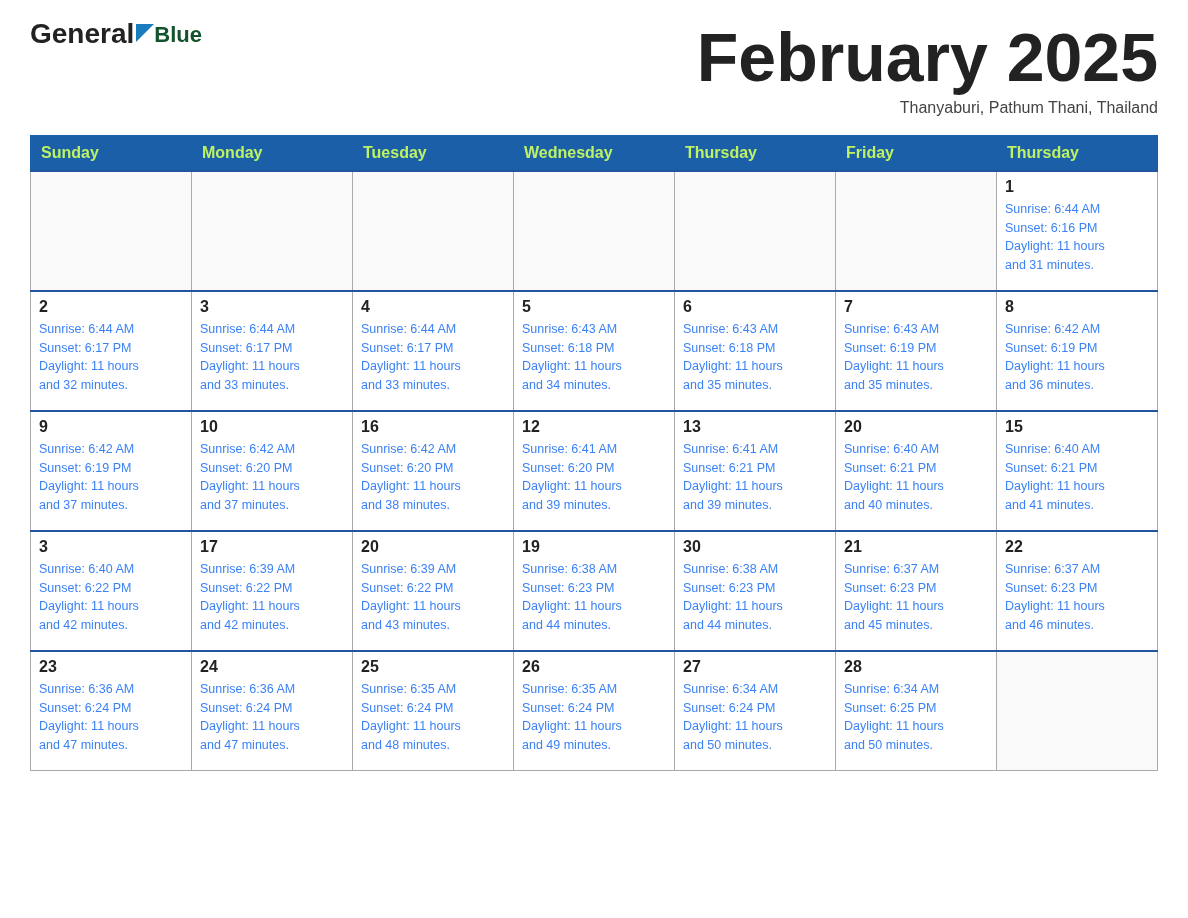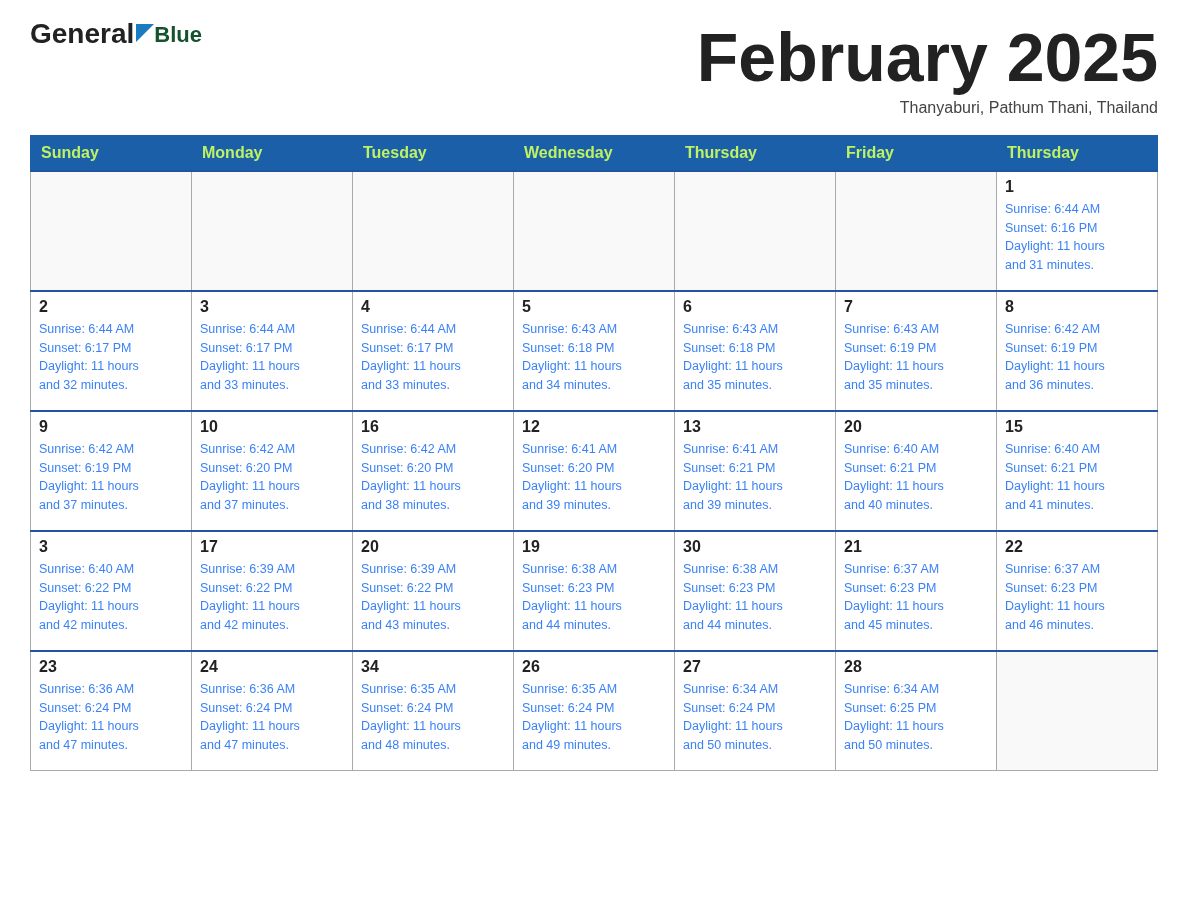--- a/index.html
+++ b/index.html
@@ -226,21 +226,21 @@
       <tr>
         <td>
           <span class="day-number">23</span>
           <div class="day-info">Sunrise: 6:36 AM<br>Sunset: 6:24 PM<br>Daylight: 11 hours<br>and 47 minutes.</div>
         </td>
         <td>
           <span class="day-number">24</span>
           <div class="day-info">Sunrise: 6:36 AM<br>Sunset: 6:24 PM<br>Daylight: 11 hours<br>and 47 minutes.</div>
         </td>
         <td>
-          <span class="day-number">34</span>
+          <span class="day-number">25</span>
           <div class="day-info">Sunrise: 6:35 AM<br>Sunset: 6:24 PM<br>Daylight: 11 hours<br>and 48 minutes.</div>
         </td>
         <td>
           <span class="day-number">26</span>
           <div class="day-info">Sunrise: 6:35 AM<br>Sunset: 6:24 PM<br>Daylight: 11 hours<br>and 49 minutes.</div>
         </td>
         <td>
           <span class="day-number">27</span>
           <div class="day-info">Sunrise: 6:34 AM<br>Sunset: 6:24 PM<br>Daylight: 11 hours<br>and 50 minutes.</div>
         </td>

